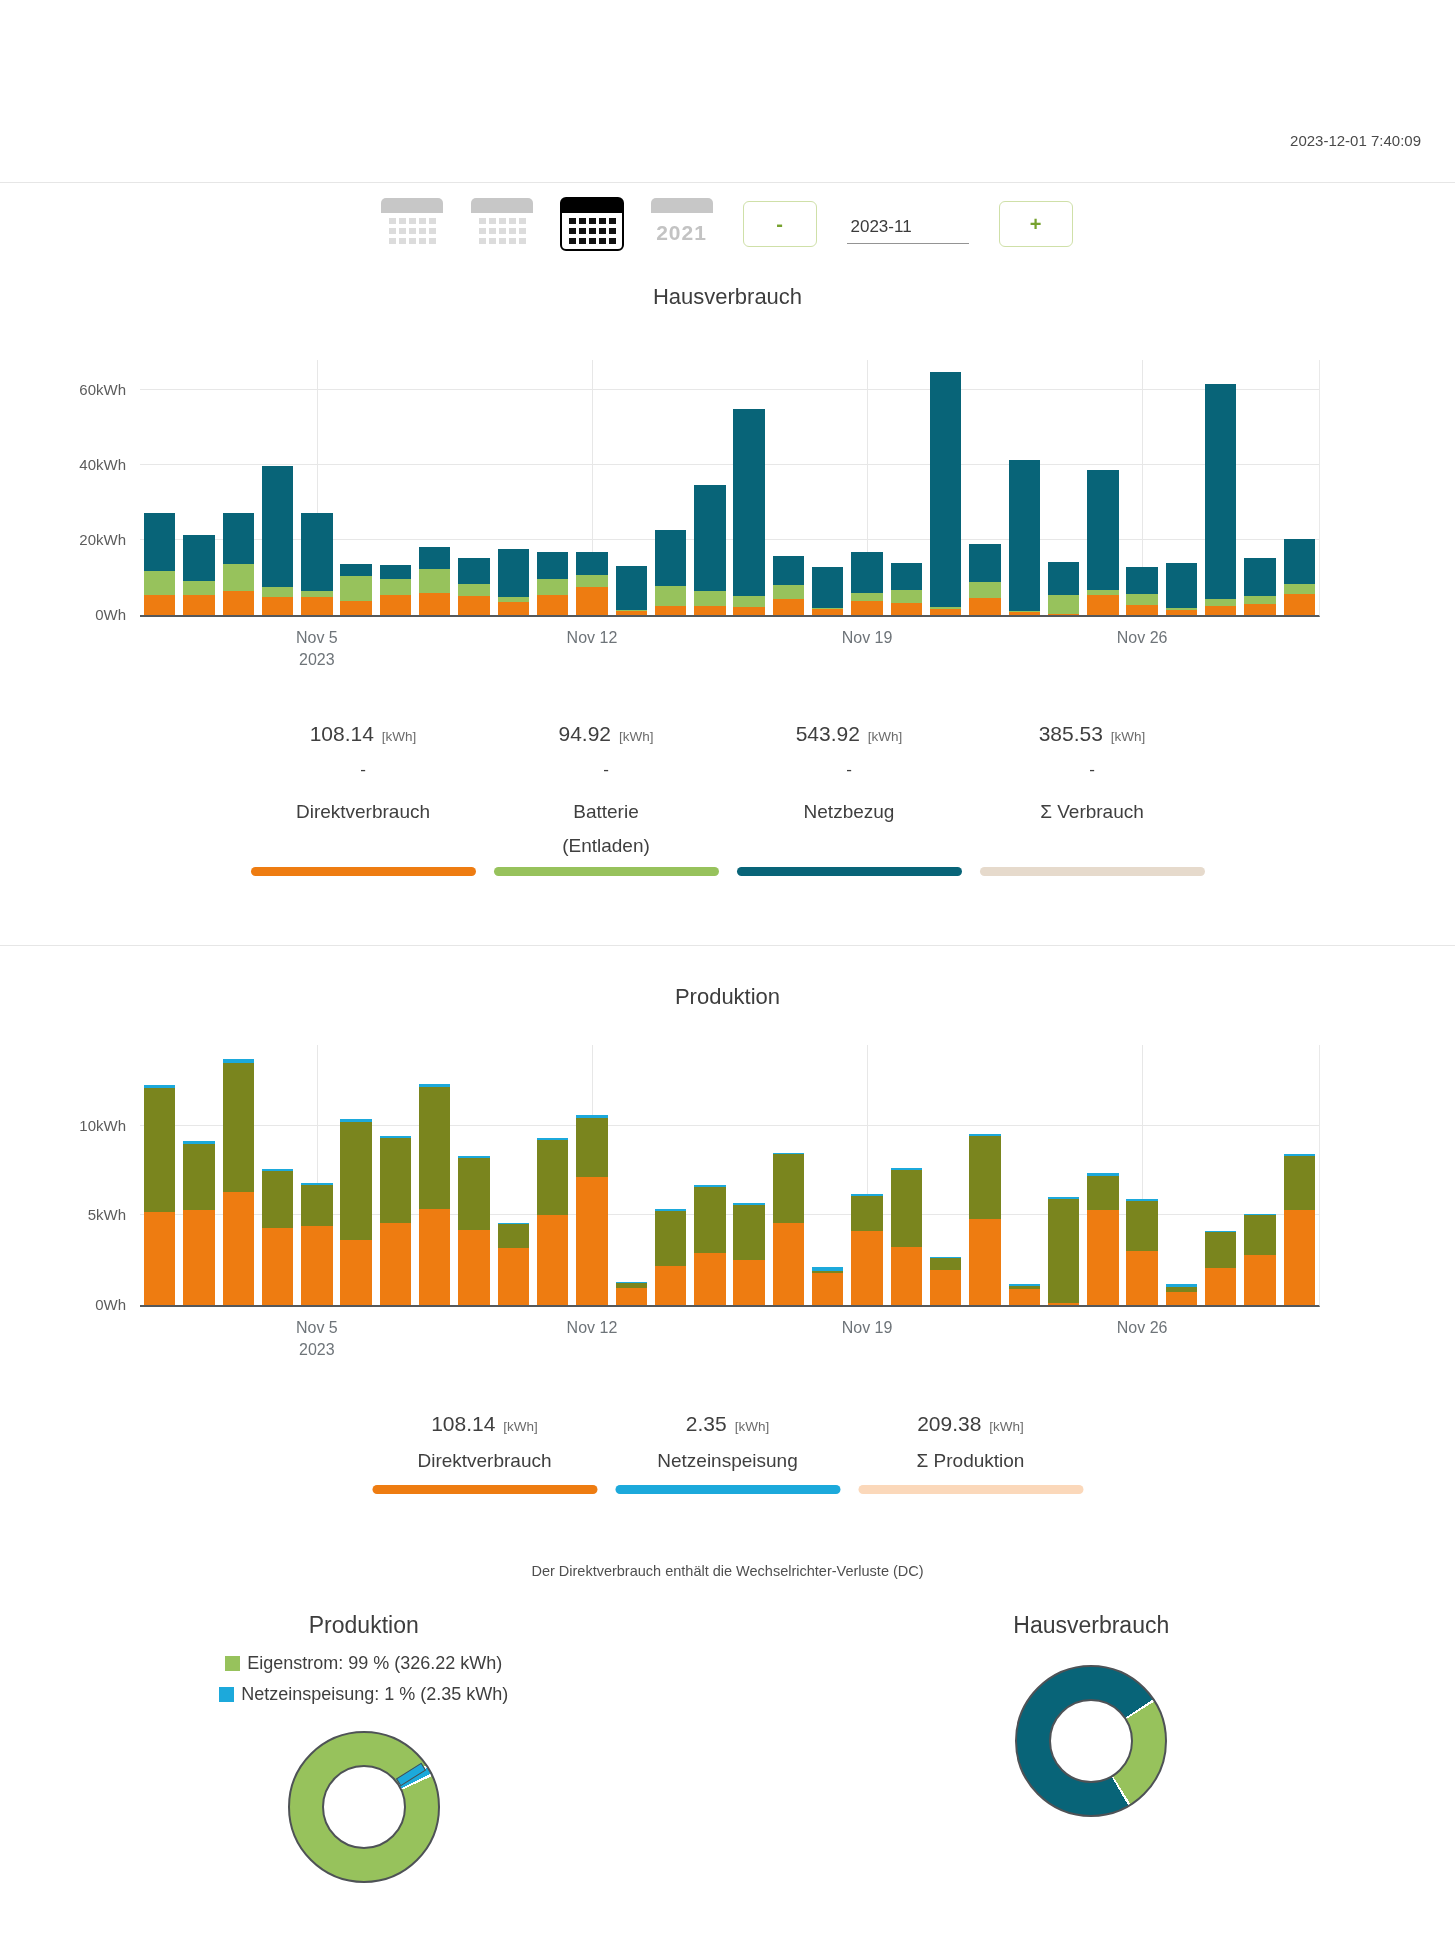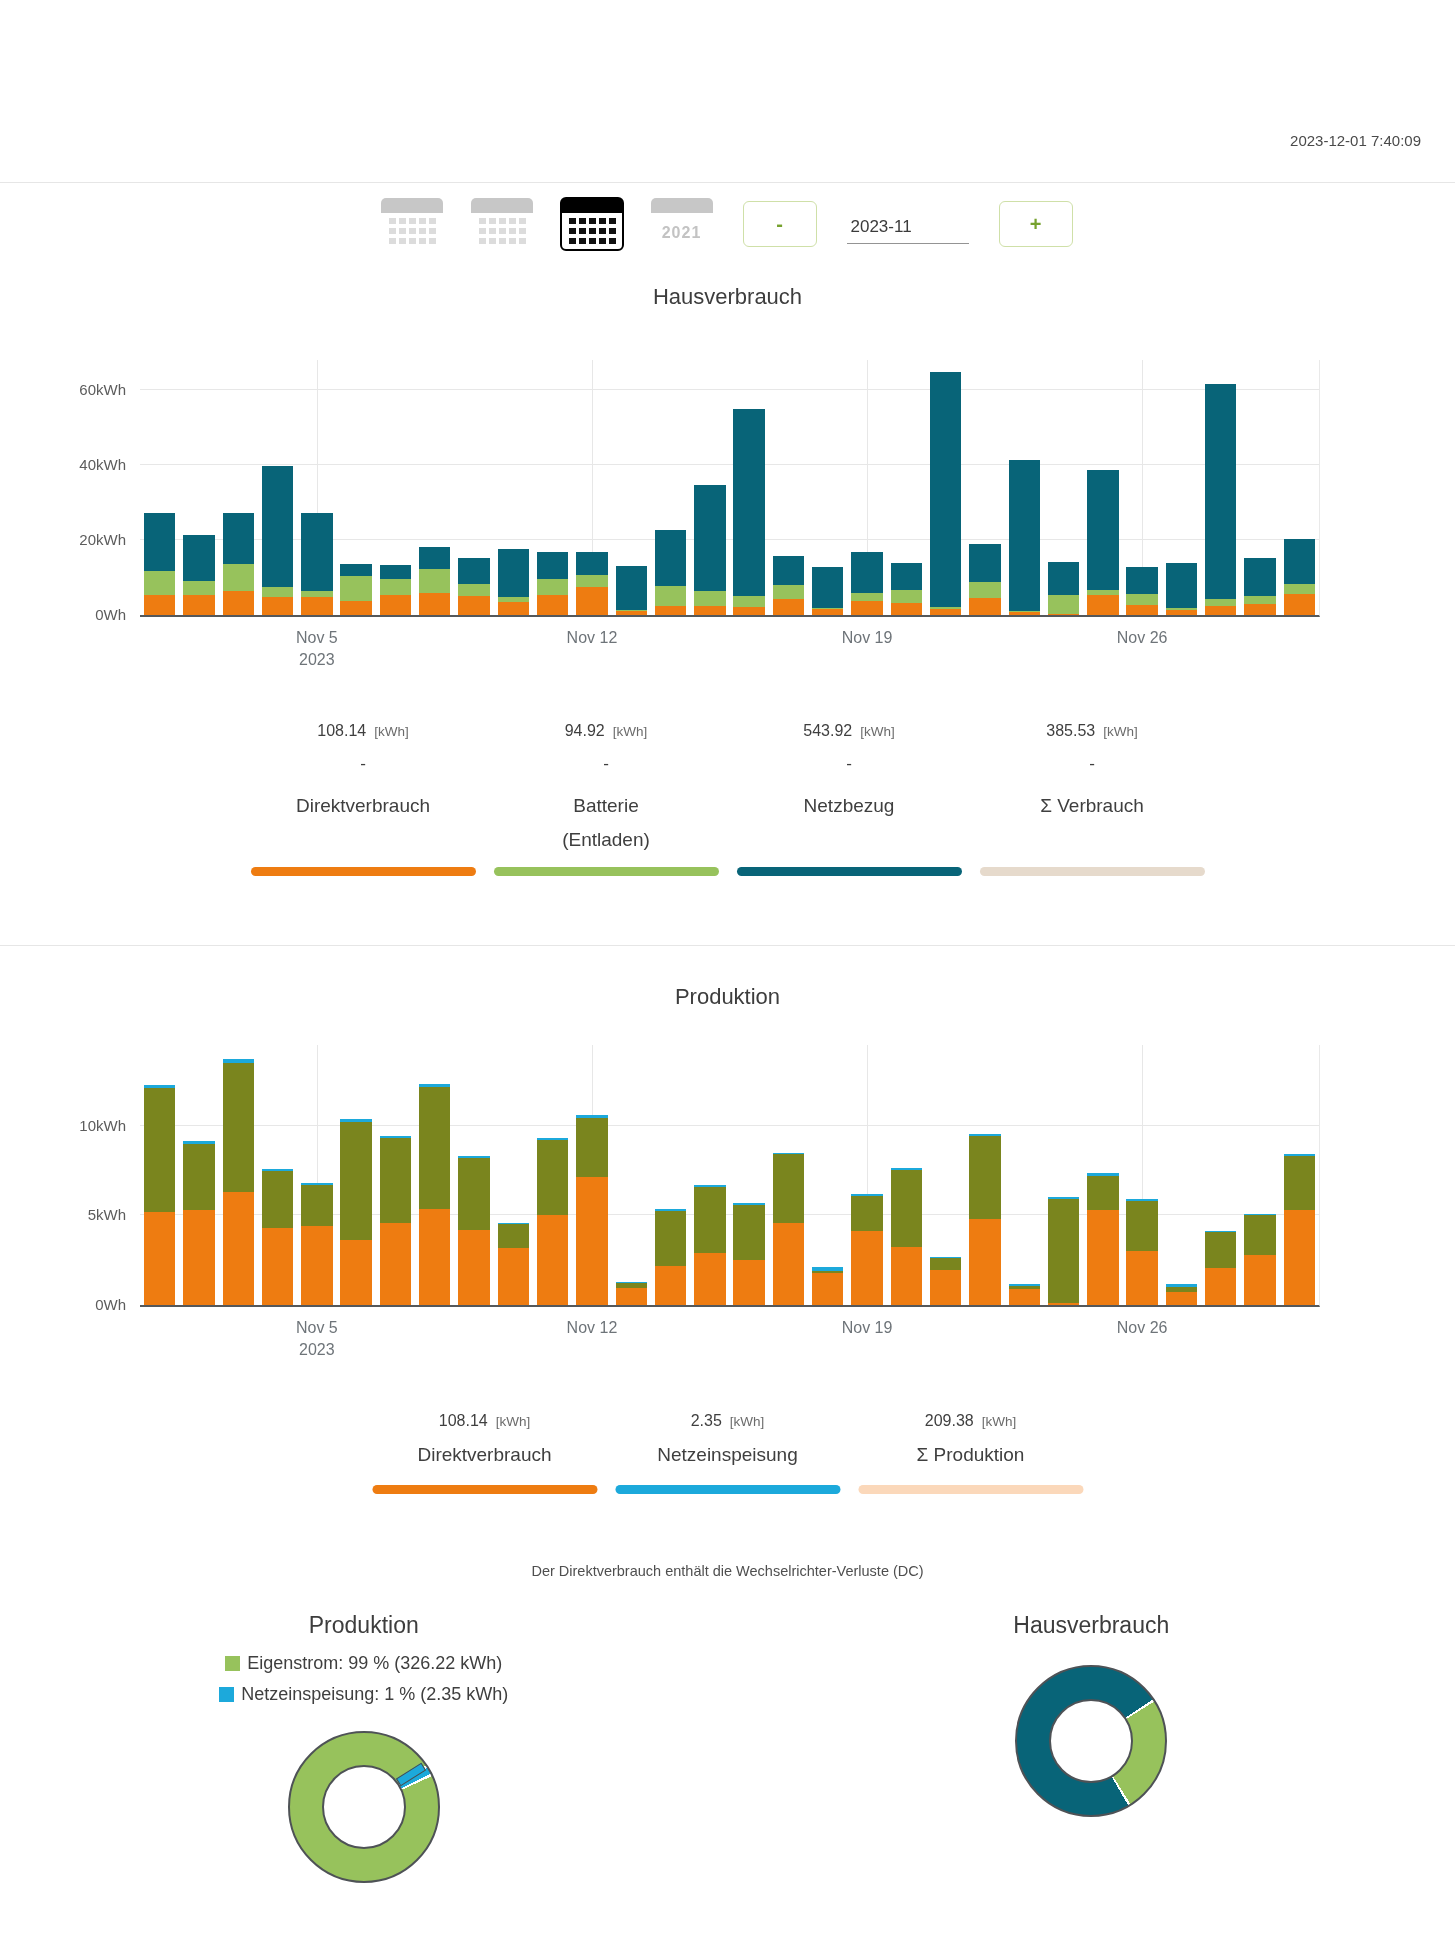--- a/index.html
+++ b/index.html
@@ -18,21 +18,21 @@
   .cal-head { position:absolute; left:0; right:0; top:0; height:15px; border-radius:5px 5px 0 0; background:#c7c7c7; }
   .cal-body { position:absolute; left:5px; right:5px; top:20px; bottom:5px;
     background-image: repeating-linear-gradient(90deg,#fff 0 3px,transparent 3px 10px),
                       repeating-linear-gradient(180deg,#dcdcdc 0 6px,#fff 6px 10px); }
   .cal-icon.selected .cal-head { background:#000; }
   .cal-icon.selected { outline:2px solid #000; outline-offset:-1px; }
   .cal-icon.selected .cal-body {
     background-image: repeating-linear-gradient(90deg,#fff 0 3px,transparent 3px 10px),
                       repeating-linear-gradient(180deg,#111 0 6px,#fff 6px 10px); }
   .cal-year { position:absolute; left:0; right:0; top:17px; bottom:0; display:flex; align-items:center; justify-content:center;
-    font-size:16px; font-weight:bold; color:#c3c3c3; letter-spacing:1px; }
+    font-size:21px; font-weight:bold; color:#c3c3c3; letter-spacing:1px; }
   .step-btn { width:74px; height:46px; margin:0 16px; border:1px solid #cfe0a8; border-radius:6px; background:#fff;
     color:#76a22e; font-size:20px; font-weight:bold; display:flex; align-items:center; justify-content:center; cursor:pointer; }
   .date-field { width:122px; height:40px; margin:0 14px; border-bottom:1px solid #949494; font-size:17px; color:#3b3b3b;
     display:flex; align-items:flex-end; padding:0 4px 6px 4px; cursor:text; }
 
   
   .chart-title { position:absolute; left:0; width:100%; text-align:center; font-size:22px; color:#3d3d3d; }
   .ct1 { top:284px; } .ct2 { top:984px; }
   .plot { position:absolute; left:140px; width:1180px; border-bottom:2px solid #55585a; border-right:1px solid #e9e9e9; }
   .plot1 { top:360px; height:257px; }
@@ -42,21 +42,21 @@
   .ytick { position:absolute; right:calc(100% + 14px); font-size:15px; color:#5c5c5c; white-space:nowrap; }
   .xtick { position:absolute; top:calc(100% + 12px); transform:translateX(-50%); text-align:center; font-size:16px; color:#6e7479; line-height:22px; white-space:nowrap; }
   .bar { position:absolute; bottom:0; display:flex; flex-direction:column-reverse; }
   .seg { width:100%; }
 
   
   .stats-row { position:absolute; left:50%; transform:translateX(-50%); display:flex; }
   .sr1 { top:722px; } .sr2 { top:1412px; }
   .stat-col { position:relative; width:243px; text-align:center; }
   .sr1 .stat-col { height:154px; } .sr2 .stat-col { height:82px; }
-  .stat-value { font-size:16px; color:#3f3f3f; }
+  .stat-value { font-size:21px; color:#3f3f3f; }
   .stat-unit { font-size:13.5px; color:#6b6b6b; margin-left:8px; }
   .stat-dash { margin-top:14px; font-size:17px; color:#3f3f3f; }
   .stat-label { margin-top:15px; font-size:19px; color:#3f3f3f; line-height:1.8; }
   .sr2 .stat-label { margin-top:8px; }
   .stat-bar { position:absolute; bottom:0; left:9px; right:9px; height:9px; border-radius:4.5px; }
 
   
   .footnote { position:absolute; top:1563px; left:0; width:100%; text-align:center; font-size:14.5px; color:#4f4f4f; }
 
   

